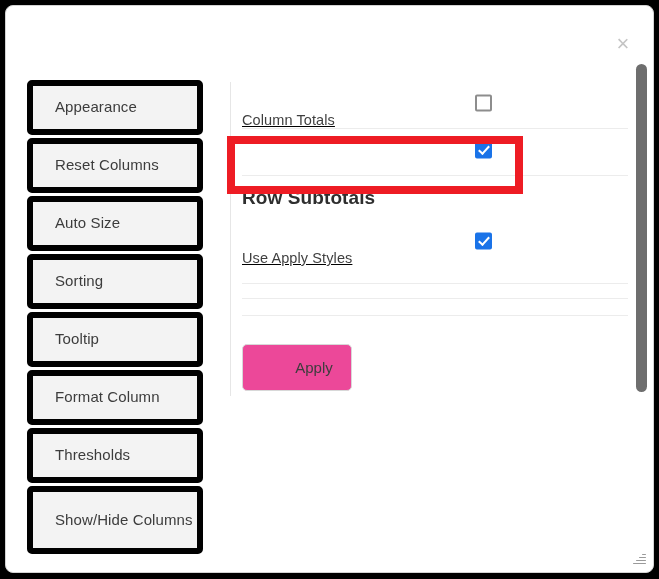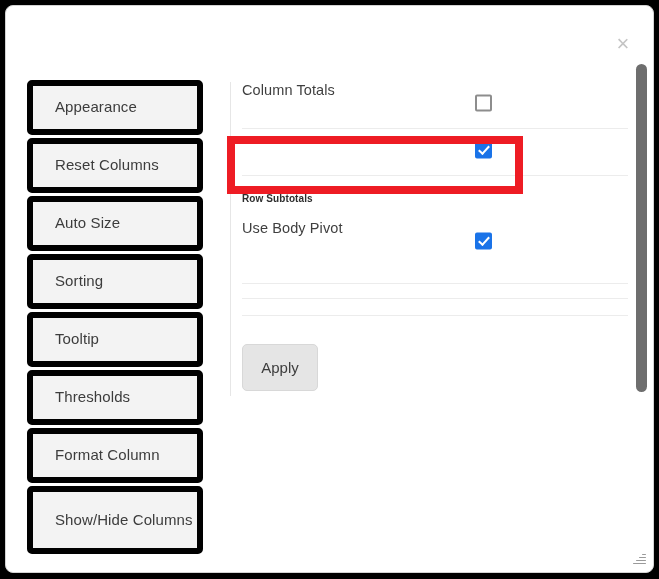--- a/index.html
+++ b/index.html
@@ -98,21 +98,22 @@
     position: absolute;
     left: 236px;
     top: 76px;
     width: 388px;
   }
 
   .opt-row {
     position: relative;
     height: 46px;
     display: flex;
-    align-items: flex-start;
+    align-items: flex-end;
+    text-decoration: underline;
   }
   .opt-label {
     font-size: 14.5px;
     color: #3f3f3f;
     letter-spacing: 0.1px;
   }
   .opt-check {
     position: absolute;
     left: 233px;
     top: 50%;
@@ -143,21 +144,21 @@
     left: 4px;
     top: 0px;
     width: 4px;
     height: 9px;
     border: solid #ffffff;
     border-width: 0 2.2px 2.2px 0;
     transform: rotate(42deg);
   }
 
   .section-title {
-    font-size: 10px;
+    font-size: 19px;
     font-weight: bold;
     color: #2e2e2e;
     height: 44px;
     display: flex;
     align-items: center;
     letter-spacing: 0.1px;
   }
 
   .divider {
     height: 1px;
@@ -171,26 +172,27 @@
   
   .apply-wrap {
     margin-top: 28px;
   }
   .apply-btn {
     display: inline-flex;
     align-items: center;
     justify-content: center;
     width: 74px;
     height: 45px;
-    background: #e5e5e5;
+    background: #ec4899;
     border: 1px solid #d8d8d8;
     border-radius: 5px;
     font-size: 15px;
     color: #3d3d3d;
     cursor: pointer;
+    padding-left: 34px;
   }
 
   
   .highlight-box {
     position: absolute;
     left: 221px;
     top: 130px;
     width: 296px;
     height: 58px;
     border: 8px solid #ee1c24;
@@ -259,24 +261,24 @@
       <div class="side-btn">
         <span>Auto Size</span>
       </div>
       <div class="side-btn">
         <span>Sorting</span>
       </div>
       <div class="side-btn">
         <span>Tooltip</span>
       </div>
       <div class="side-btn">
+        <span>Format Column</span>
+      </div>
+      <div class="side-btn">
         <span>Thresholds</span>
-      </div>
-      <div class="side-btn">
-        <span>Format Column</span>
       </div>
       <div class="side-btn tall">
         <span>Show/Hide Columns</span>
       </div>
     </div>
 
     <div class="v-separator"></div>
 
     <div class="panel">
 
@@ -293,21 +295,21 @@
         <div class="opt-check">
           <span class="cbx on"></span>
         </div>
       </div>
 
       <div class="divider"></div>
 
       <div class="section-title">Row Subtotals</div>
 
       <div class="opt-row">
-        <div class="opt-label">Use Body Pivot</div>
+        <div class="opt-label">Use Apply Styles</div>
         <div class="opt-check">
           <span class="cbx on"></span>
         </div>
       </div>
 
       <div class="divider div-gap-a"></div>
       <div class="divider div-gap-b"></div>
       <div class="divider div-gap-c"></div>
 
       <div class="apply-wrap">

